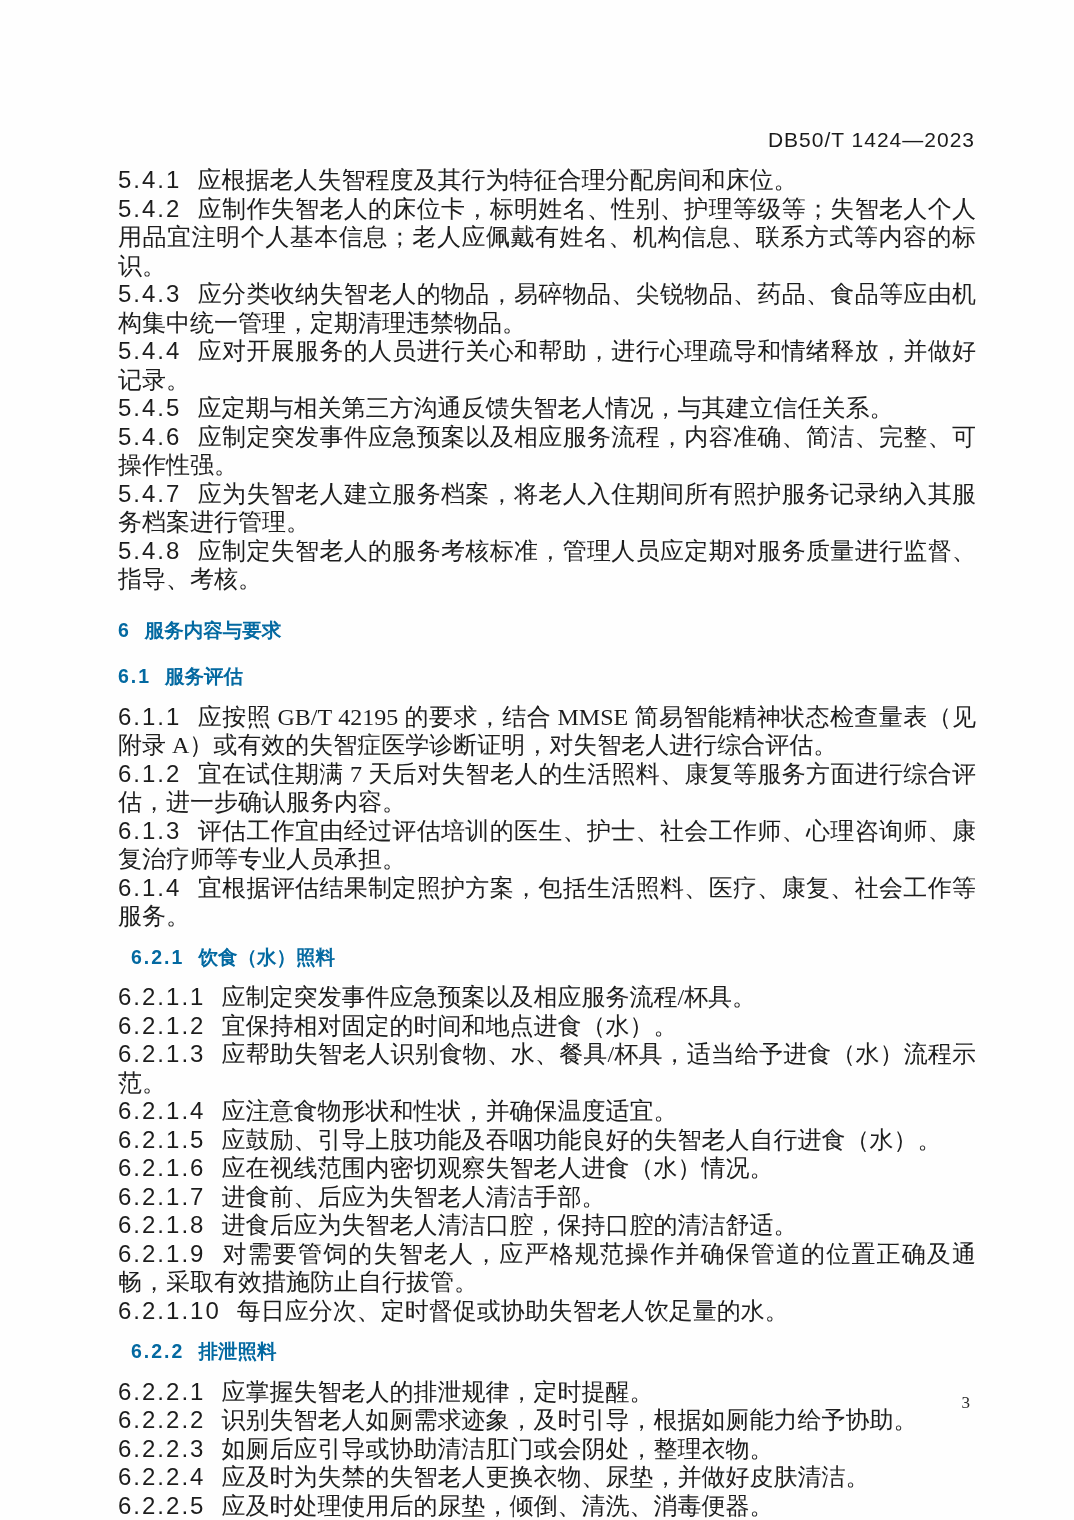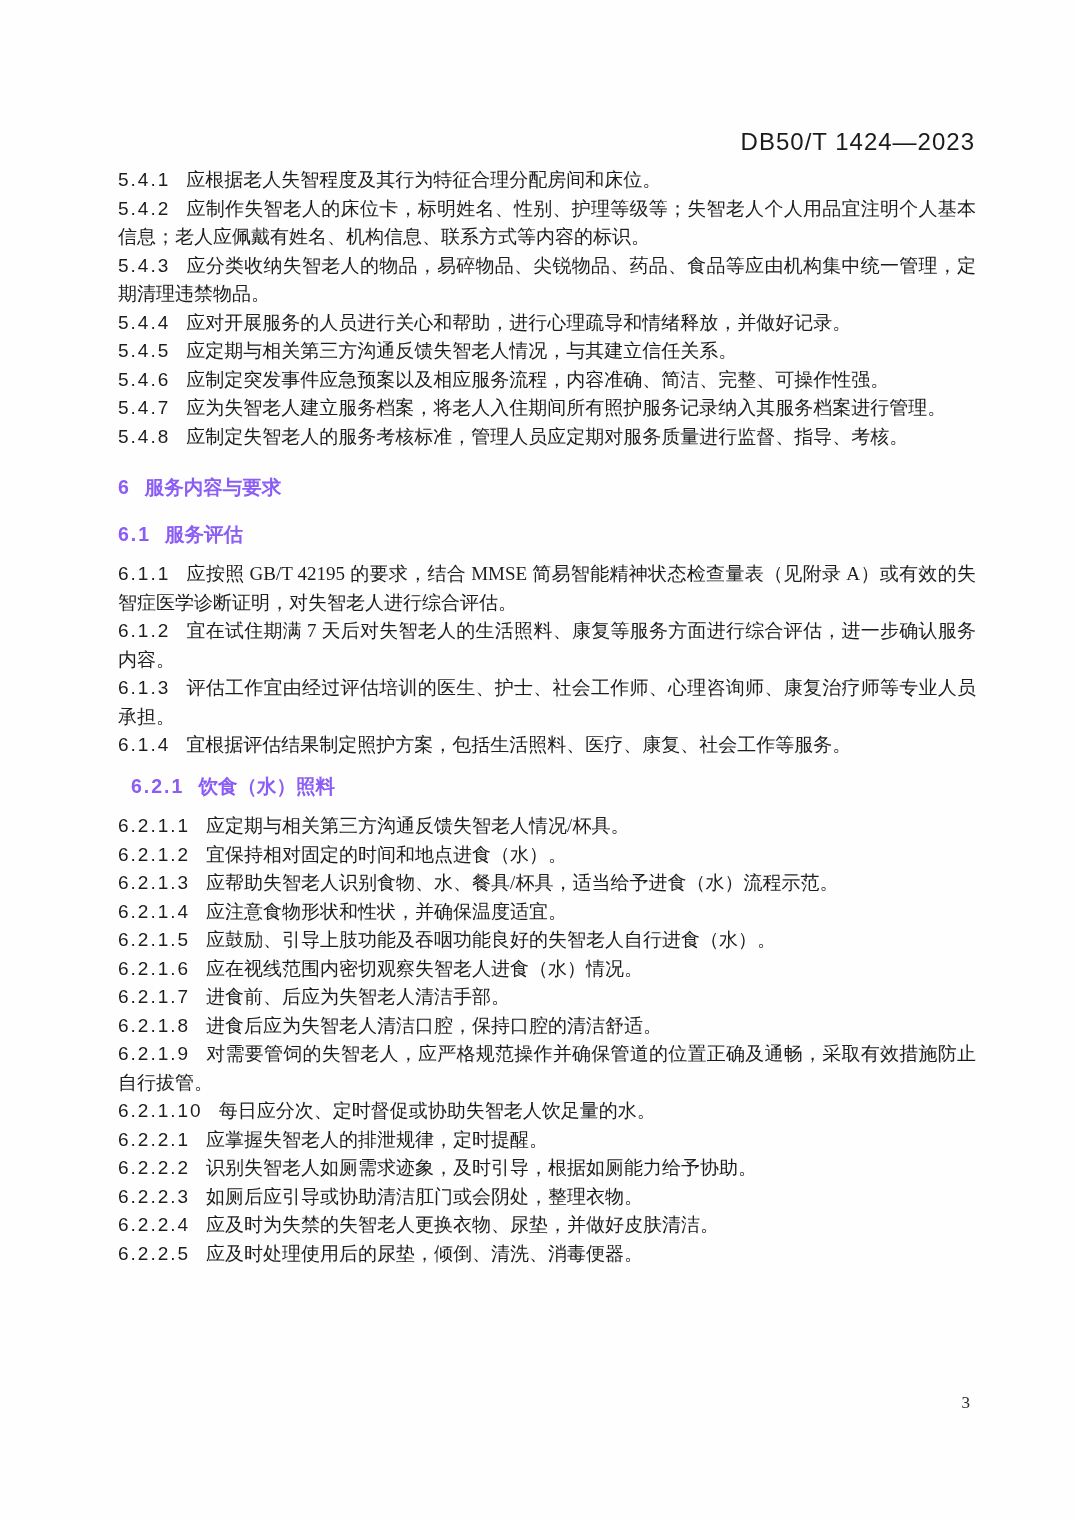--- a/index.html
+++ b/index.html
@@ -14,43 +14,43 @@
     background: #fefefe;
     font-family: "Liberation Serif", "DejaVu Serif", serif;
     color: #1d1d1d;
     overflow: hidden;
   }
   .doc-header {
     position: absolute;
     top: 128px;
     right: 99px;
     font-family: "Liberation Sans", "DejaVu Sans", sans-serif;
-    font-size: 24px;
+    font-size: 21px;
     letter-spacing: 1px;
     color: #1a1a1a;
   }
   .doc-body {
     position: absolute;
     left: 118px;
     top: 166px;
     width: 858px;
   }
   .clause {
     margin: 0;
-    font-size: 19px;
+    font-size: 24px;
     line-height: 28.5px;
     text-align: justify;
     word-break: break-all;
   }
   .heading {
     font-size: 19.5px;
     line-height: 28.5px;
     font-weight: bold;
     font-family: "Liberation Sans", "DejaVu Sans", sans-serif;
-    color: #8b5cf6;
+    color: #0369a1;
   }
   .heading.level-1 { margin: 22px 0 14px 0; }
   .heading.level-2 { margin: 18px 0 12px 0; }
   .heading.level-3 { margin: 12px 0 12px 13px; }
   .num {
     font-family: "Liberation Sans", "DejaVu Sans", sans-serif;
     letter-spacing: 2px;
     margin-right: 16px;
     white-space: nowrap;
   }
@@ -79,30 +79,31 @@
       <p class="clause"><span class="num">5.4.6</span><span>应制定突发事件应急预案以及相应服务流程，内容准确、简洁、完整、可操作性强。</span></p>
       <p class="clause"><span class="num">5.4.7</span><span>应为失智老人建立服务档案，将老人入住期间所有照护服务记录纳入其服务档案进行管理。</span></p>
       <p class="clause"><span class="num">5.4.8</span><span>应制定失智老人的服务考核标准，管理人员应定期对服务质量进行监督、指导、考核。</span></p>
       <h2 class="heading level-1"><span class="num">6</span><span>服务内容与要求</span></h2>
       <h2 class="heading level-2"><span class="num">6.1</span><span>服务评估</span></h2>
       <p class="clause"><span class="num">6.1.1</span><span>应按照 GB/T 42195 的要求，结合 MMSE 简易智能精神状态检查量表（见附录 A）或有效的失智症医学诊断证明，对失智老人进行综合评估。</span></p>
       <p class="clause"><span class="num">6.1.2</span><span>宜在试住期满 7 天后对失智老人的生活照料、康复等服务方面进行综合评估，进一步确认服务内容。</span></p>
       <p class="clause"><span class="num">6.1.3</span><span>评估工作宜由经过评估培训的医生、护士、社会工作师、心理咨询师、康复治疗师等专业人员承担。</span></p>
       <p class="clause"><span class="num">6.1.4</span><span>宜根据评估结果制定照护方案，包括生活照料、医疗、康复、社会工作等服务。</span></p>
       <h2 class="heading level-3"><span class="num">6.2.1</span><span>饮食（水）照料</span></h2>
-      <p class="clause"><span class="num">6.2.1.1</span><span>应定期与相关第三方沟通反馈失智老人情况/杯具。</span></p>
+      <p class="clause"><span class="num">6.2.1.1</span><span>应制定突发事件应急预案以及相应服务流程/杯具。</span></p>
       <p class="clause"><span class="num">6.2.1.2</span><span>宜保持相对固定的时间和地点进食（水）。</span></p>
       <p class="clause"><span class="num">6.2.1.3</span><span>应帮助失智老人识别食物、水、餐具/杯具，适当给予进食（水）流程示范。</span></p>
       <p class="clause"><span class="num">6.2.1.4</span><span>应注意食物形状和性状，并确保温度适宜。</span></p>
       <p class="clause"><span class="num">6.2.1.5</span><span>应鼓励、引导上肢功能及吞咽功能良好的失智老人自行进食（水）。</span></p>
       <p class="clause"><span class="num">6.2.1.6</span><span>应在视线范围内密切观察失智老人进食（水）情况。</span></p>
       <p class="clause"><span class="num">6.2.1.7</span><span>进食前、后应为失智老人清洁手部。</span></p>
       <p class="clause"><span class="num">6.2.1.8</span><span>进食后应为失智老人清洁口腔，保持口腔的清洁舒适。</span></p>
       <p class="clause"><span class="num">6.2.1.9</span><span>对需要管饲的失智老人，应严格规范操作并确保管道的位置正确及通畅，采取有效措施防止自行拔管。</span></p>
       <p class="clause"><span class="num">6.2.1.10</span><span>每日应分次、定时督促或协助失智老人饮足量的水。</span></p>
+      <h2 class="heading level-3"><span class="num">6.2.2</span><span>排泄照料</span></h2>
       <p class="clause"><span class="num">6.2.2.1</span><span>应掌握失智老人的排泄规律，定时提醒。</span></p>
       <p class="clause"><span class="num">6.2.2.2</span><span>识别失智老人如厕需求迹象，及时引导，根据如厕能力给予协助。</span></p>
       <p class="clause"><span class="num">6.2.2.3</span><span>如厕后应引导或协助清洁肛门或会阴处，整理衣物。</span></p>
       <p class="clause"><span class="num">6.2.2.4</span><span>应及时为失禁的失智老人更换衣物、尿垫，并做好皮肤清洁。</span></p>
       <p class="clause"><span class="num">6.2.2.5</span><span>应及时处理使用后的尿垫，倾倒、清洗、消毒便器。</span></p>
     </main>
 
   <div class="doc-footer">3</div>
 </div>
 

